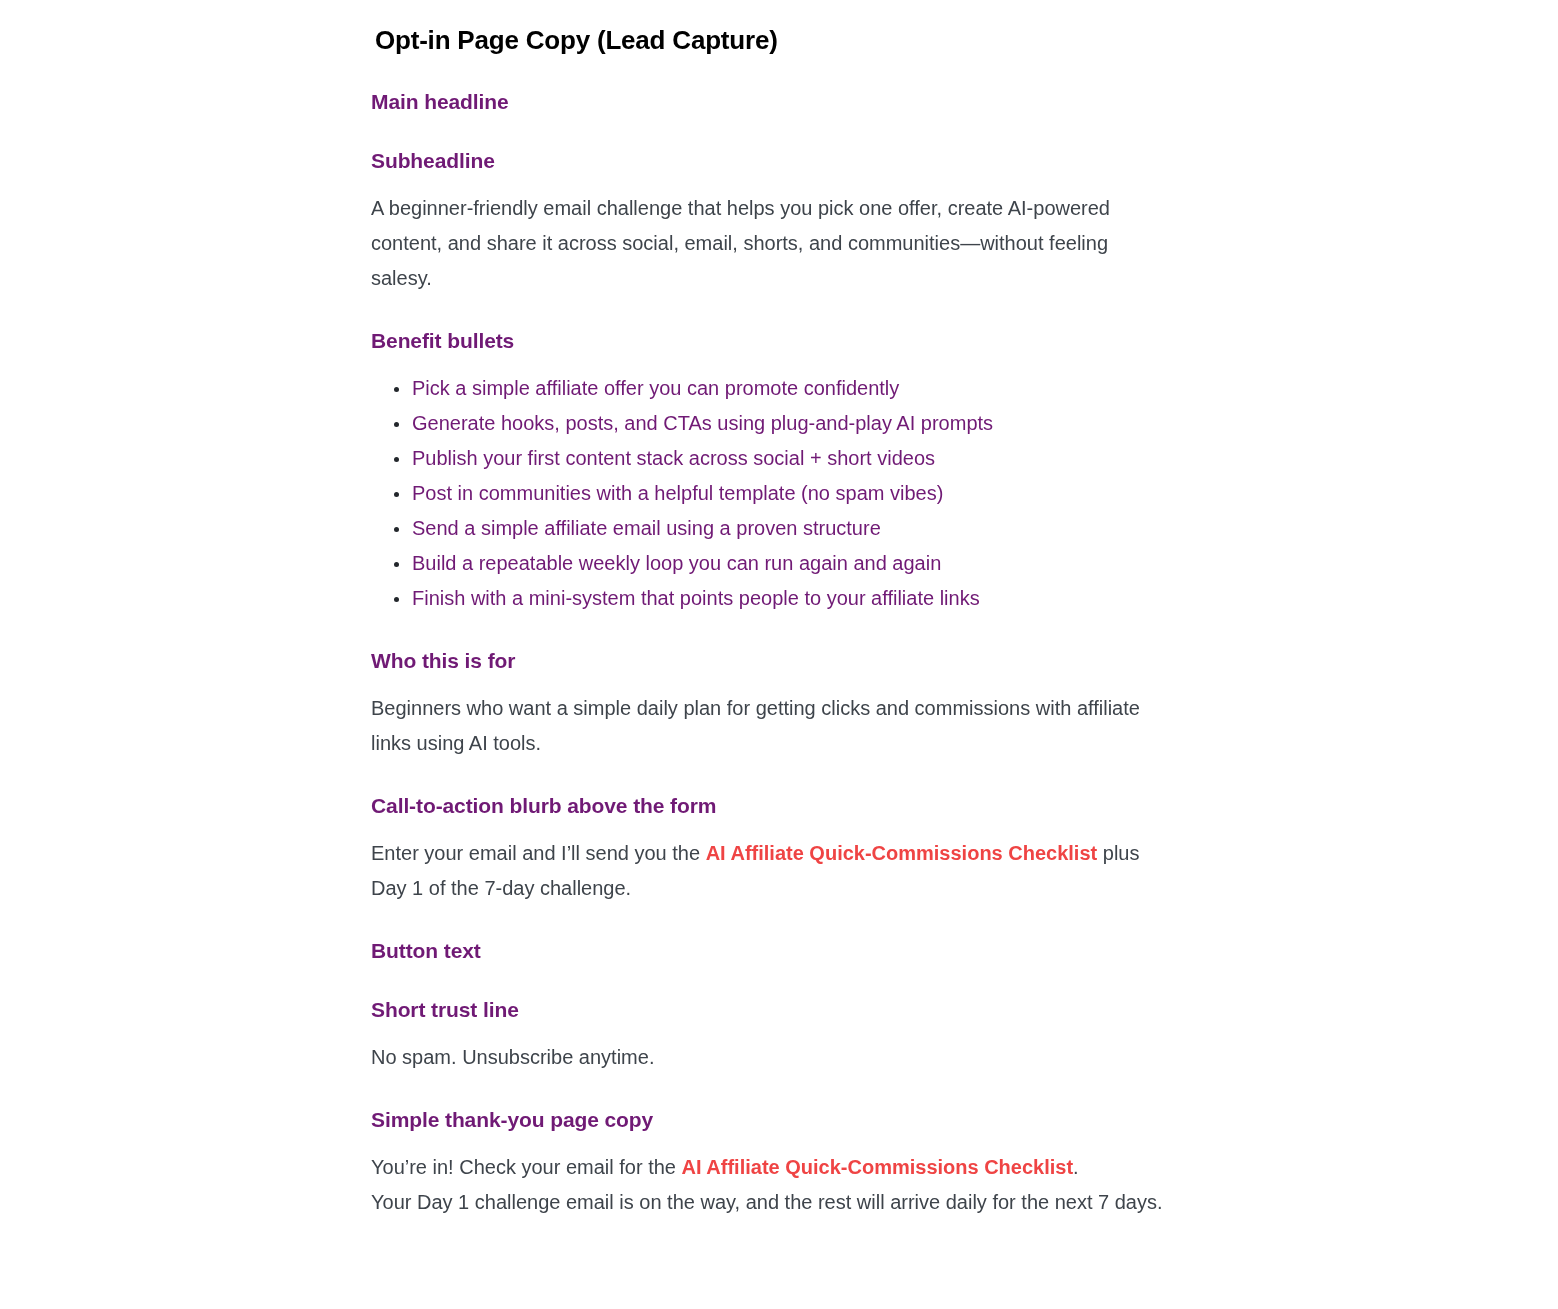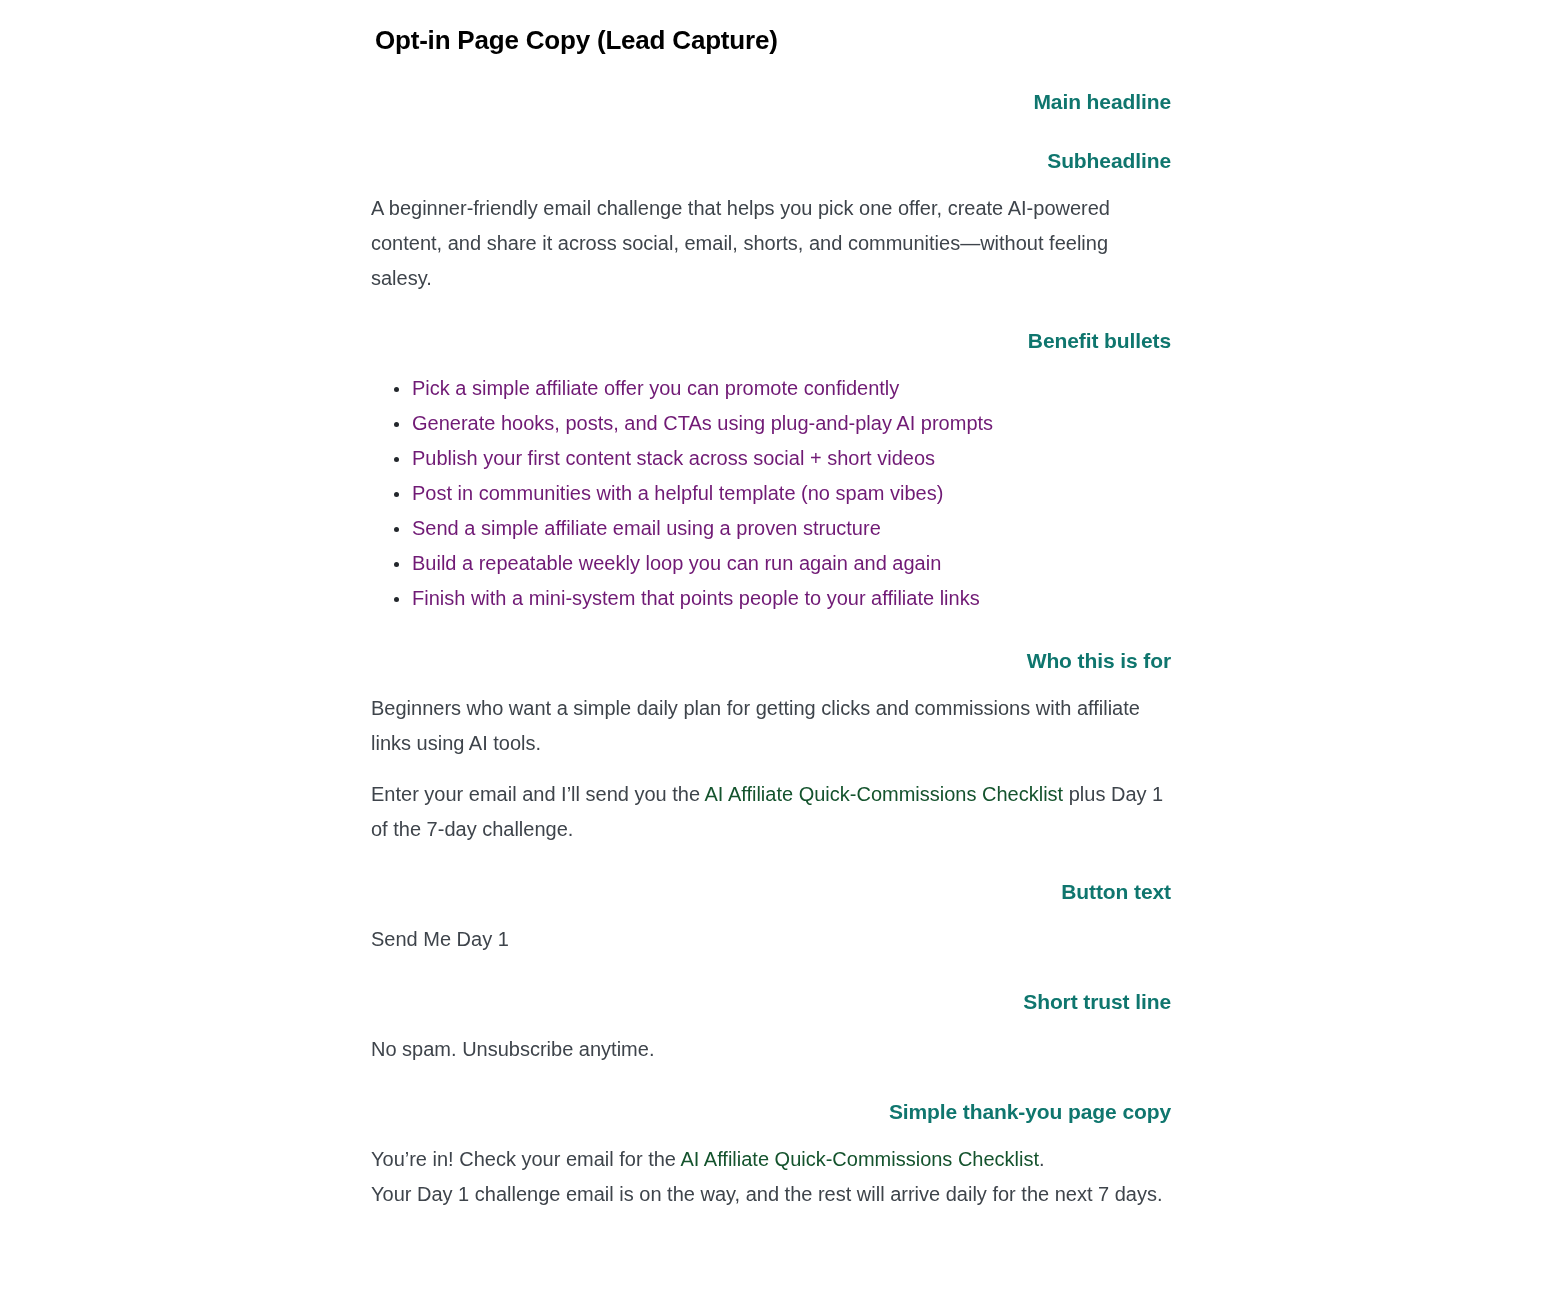--- a/index.html
+++ b/index.html
@@ -28,35 +28,34 @@
     line-height: 33px;
     font-weight: 700;
     color: #000000;
     letter-spacing: -0.2px;
   }
   .section-heading {
     margin: 31px 0 0 0;
     font-size: 21px;
     line-height: 28px;
     font-weight: 700;
-    color: #0f766e;
+    color: #701a75;
     letter-spacing: -0.1px;
-    text-align: right;
   }
   .body-text {
     margin: 16px 0 0 0;
     font-size: 20px;
     line-height: 35px;
     font-weight: 400;
     color: #3e444b;
   }
   .body-text strong,
   .footer-text strong {
-    font-weight: 400;
-    color: #14532d;
+    font-weight: 700;
+    color: #ef4444;
   }
   .bullet-list {
     margin: 16px 0 0 0;
     padding: 0 0 0 40px;
     list-style: disc;
   }
   .bullet-list li {
     font-size: 20px;
     line-height: 35px;
     color: #701a75;
@@ -86,24 +85,24 @@
     <li>Publish your first content stack across social + short videos</li>
     <li>Post in communities with a helpful template (no spam vibes)</li>
     <li>Send a simple affiliate email using a proven structure</li>
     <li>Build a repeatable weekly loop you can run again and again</li>
     <li>Finish with a mini-system that points people to your affiliate links</li>
   </ul>
 
   <h2 class="section-heading">Who this is for</h2>
   <p class="body-text">Beginners who want a simple daily plan for getting clicks and commissions with affiliate links using AI tools.</p>
 
+  <h2 class="section-heading">Call-to-action blurb above the form</h2>
   <p class="body-text"><span>Enter your email and I’ll send you the </span><strong>AI Affiliate Quick-Commissions Checklist</strong><span> plus Day 1 of the 7-day challenge.</span></p>
 
   <h2 class="section-heading">Button text</h2>
-  <p class="body-text">Send Me Day 1</p>
 
   <h2 class="section-heading">Short trust line</h2>
   <p class="body-text">No spam. Unsubscribe anytime.</p>
 
   <h2 class="section-heading">Simple thank-you page copy</h2>
   <p class="body-text"><span>You’re in! Check your email for the </span><strong>AI Affiliate Quick-Commissions Checklist</strong><span>.</span><br><span>Your Day 1 challenge email is on the way, and the rest will arrive daily for the next 7 days.</span></p>
 
 </div>
 
 </body></html>

